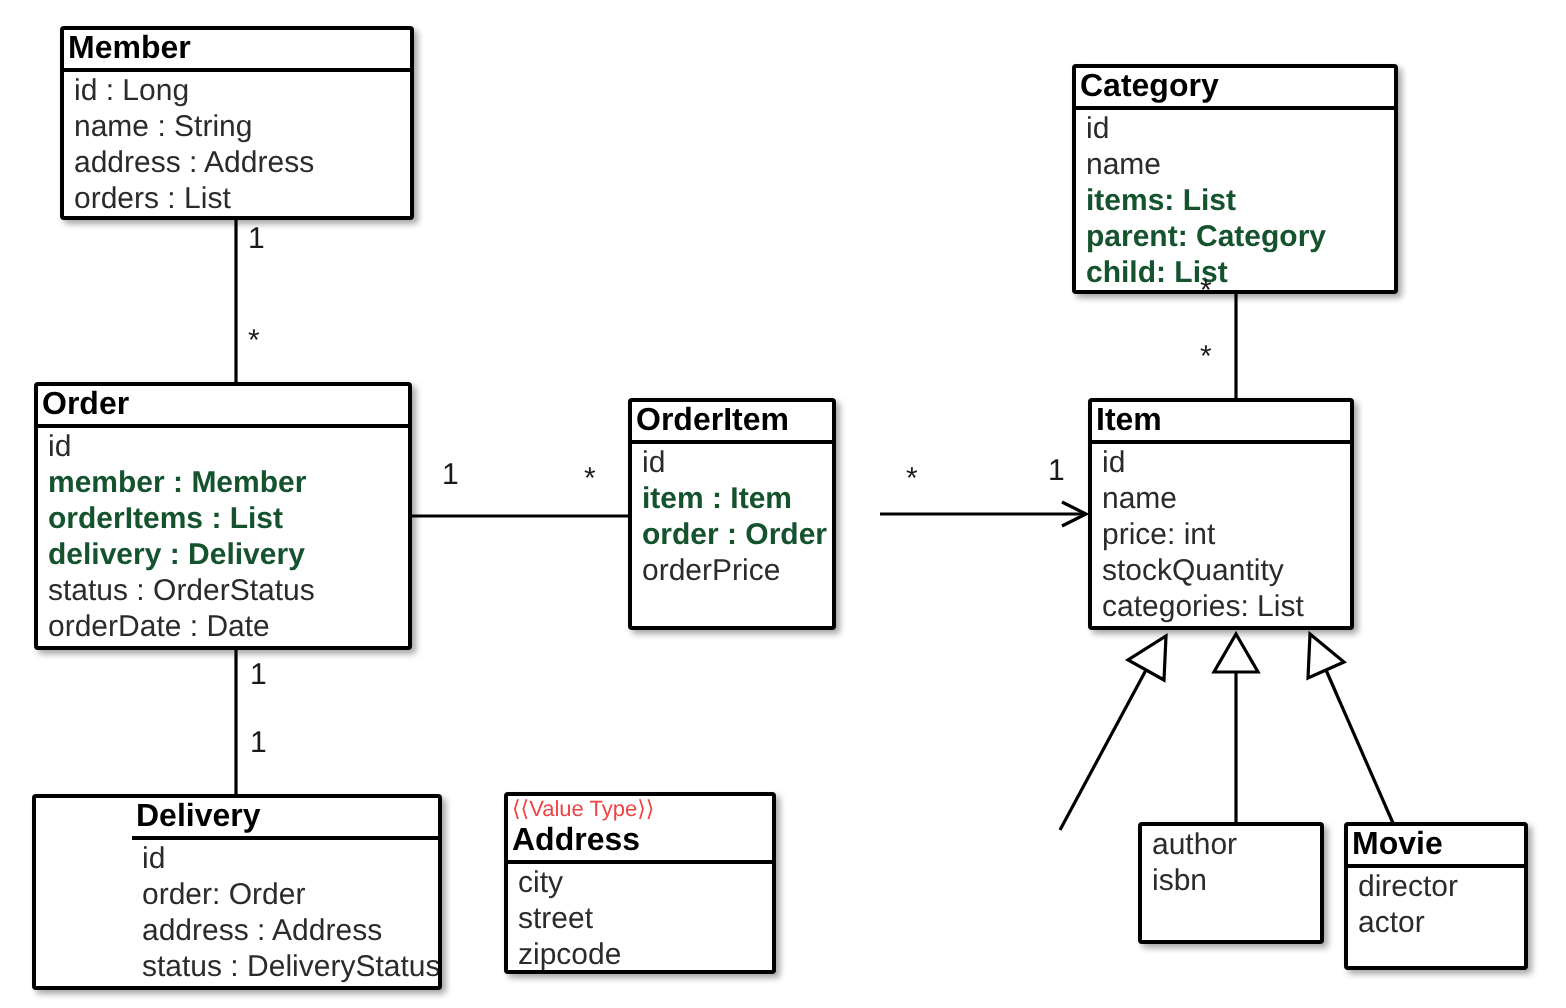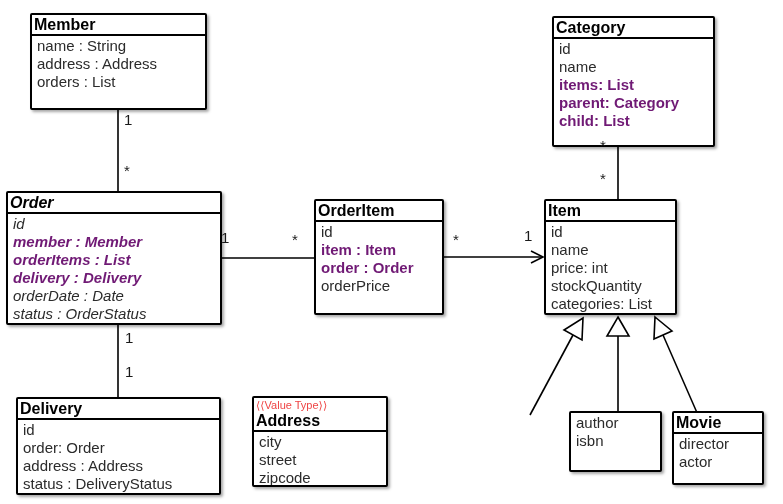--- a/index.html
+++ b/index.html
@@ -6,29 +6,29 @@
   #canvas{position:relative;width:783px;height:504px;background:#ffffff;
           font-family:"Liberation Sans","DejaVu Sans",sans-serif;overflow:hidden;}
   #connectors{position:absolute;left:0;top:0;width:783px;height:504px;}
   .cls{position:absolute;box-sizing:border-box;background:#ffffff;border:2px solid #000;
        border-radius:2px;box-shadow:2px 2px 3px rgba(0,0,0,0.35);overflow:hidden;}
   .cls-title{text-align:left;font-weight:bold;font-size:16px;line-height:18px;
              color:#000;border-bottom:2px solid #000;padding:1px 2px 0 2px;}
   .stereo{display:block;font-weight:normal;font-size:11px;line-height:13px;color:#ef4444;}
   .cls-attrs{padding:1px 2px 0 5px;font-size:15px;line-height:18px;color:#2b2b2b;
              white-space:nowrap;}
-  .attr.b{font-weight:bold;color:#701a75;}
+  .attr.b{font-weight:bold;color:#14532d;}
   .mult{position:absolute;font-size:15px;line-height:16px;color:#1a1a1a;}
   
   #box-member  {left:30px; top:13px; width:177px;height:97px;}
-  #box-category{left:536px;top:16px; width:163px;height:131px;margin-left:16px;}
-  #box-order   {left:6px; top:191px;width:216px;height:134px;font-style:italic;}
-  #box-orderitem{left:314px;top:199px;width:130px;height:116px;}
+  #box-category{left:536px;top:32px; width:163px;height:115px;}
+  #box-order   {left:17px; top:191px;width:189px;height:134px;}
+  #box-orderitem{left:314px;top:199px;width:104px;height:116px;}
   #box-item    {left:544px;top:199px;width:133px;height:116px;}
-  #box-delivery{left:16px; top:397px;width:205px;height:98px;}
+  #box-delivery{left:16px; top:397px;width:205px;height:98px;padding-left:48px;}
   #box-address {left:252px;top:396px;width:136px;height:91px;}
   #box-album   {left:471px;top:411px;width:93px; height:61px;}
   #box-book    {left:569px;top:411px;width:93px; height:61px;}
   #box-movie   {left:672px;top:411px;width:92px; height:74px;}
   
   #m-mo-1{left:124px;top:112px;} #m-mo-2{left:124px;top:163px;}
   #m-oo-1{left:221px;top:230px;} #m-oo-2{left:292px;top:232px;}
   #m-oi-1{left:453px;top:232px;} #m-oi-2{left:524px;top:228px;}
   #m-ci-1{left:600px;top:138px;} #m-ci-2{left:600px;top:171px;}
   #m-od-1{left:125px;top:330px;} #m-od-2{left:125px;top:364px;}
@@ -59,20 +59,21 @@
       <g>
         <line x1="698" y1="415" x2="663" y2="335"></line>
         <polygon points="655,317 672,331 654,339" fill="#ffffff"></polygon>
       </g>
     </g>
   </svg>
 
   <div class="cls" id="box-member">
     <div class="cls-title">Member</div>
     <div class="cls-attrs">
+      <div class="attr">id : Long</div>
       <div class="attr">name : String</div>
       <div class="attr">address : Address</div>
       <div class="attr">orders : List</div>
     </div>
   </div>
 
   <div class="cls" id="box-category">
     <div class="cls-title">Category</div>
     <div class="cls-attrs">
       <div class="attr">id</div>
@@ -83,22 +84,22 @@
     </div>
   </div>
 
   <div class="cls" id="box-order">
     <div class="cls-title">Order</div>
     <div class="cls-attrs">
       <div class="attr">id</div>
       <div class="attr b">member : Member</div>
       <div class="attr b">orderItems : List</div>
       <div class="attr b">delivery : Delivery</div>
+      <div class="attr">status : OrderStatus</div>
       <div class="attr">orderDate : Date</div>
-      <div class="attr">status : OrderStatus</div>
     </div>
   </div>
 
   <div class="cls" id="box-orderitem">
     <div class="cls-title">OrderItem</div>
     <div class="cls-attrs">
       <div class="attr">id</div>
       <div class="attr b">item : Item</div>
       <div class="attr b">order : Order</div>
       <div class="attr">orderPrice</div>

